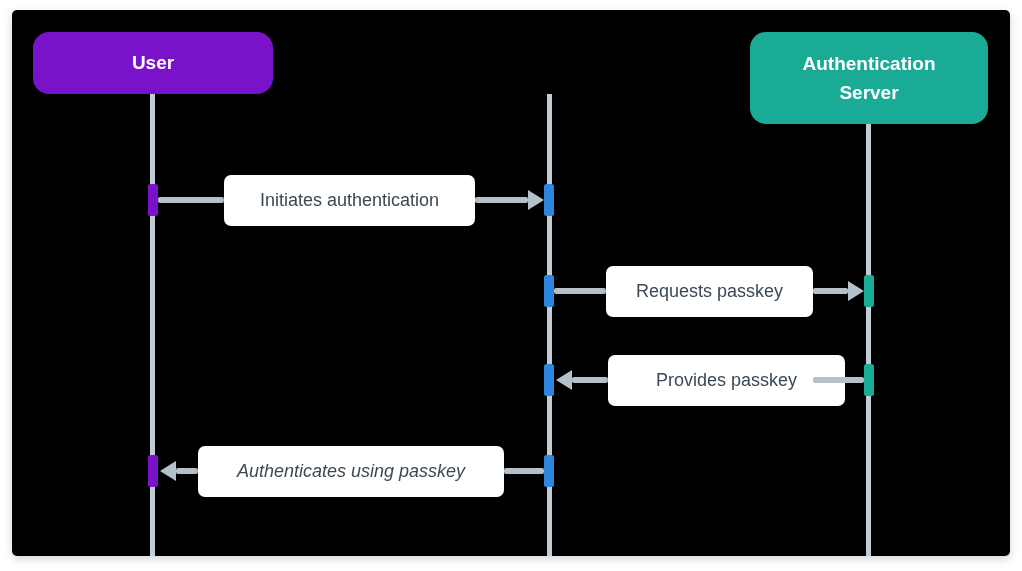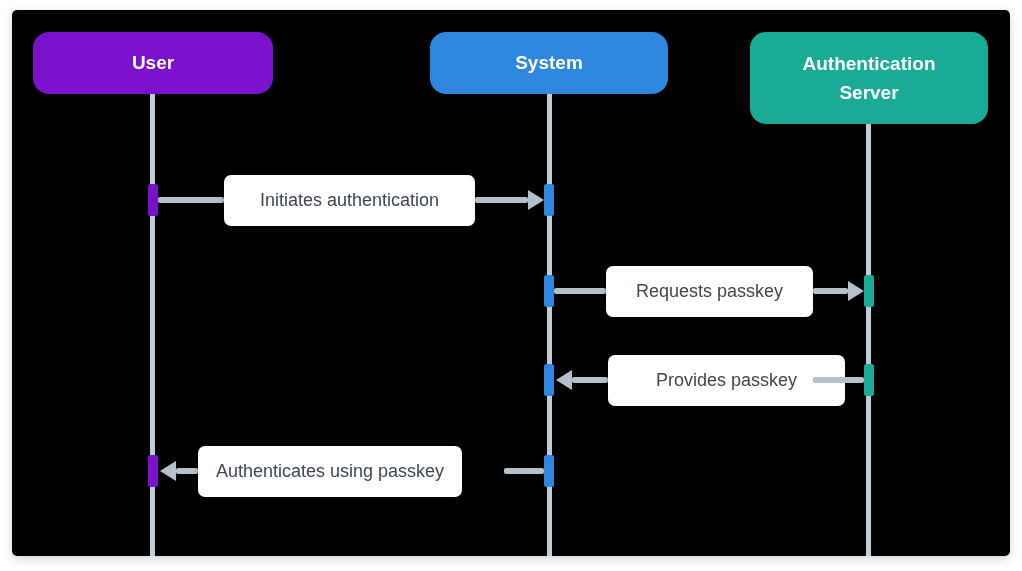--- a/index.html
+++ b/index.html
@@ -50,23 +50,20 @@
 <div class="page">
   <div class="canvas">
 
     <div class="lifeline" style="left:138px;top:84px;height:462px;"></div>
     <div class="lifeline" style="left:535px;top:84px;height:462px;"></div>
     <div class="lifeline" style="left:854px;top:114px;height:432px;"></div>
 
     <div class="actor actor-user" style="left:21px;top:22px;width:240px;height:62px;">
       <span class="actor-label">User</span>
     </div>
-    <div class="actor actor-system" style="left:418px;top:22px;width:238px;height:62px;">
-      <span class="actor-label">System</span>
-    </div>
     <div class="actor actor-auth" style="left:738px;top:22px;width:238px;height:92px;">
       <span class="actor-label">Authentication Server</span>
     </div>
 
     <div class="activation user" style="left:136px;top:174px;"></div>
     <div class="activation system" style="left:532px;top:174px;"></div>
     <div class="activation system" style="left:532px;top:265px;"></div>
     <div class="activation auth" style="left:852px;top:265px;"></div>
     <div class="activation system" style="left:532px;top:354px;"></div>
     <div class="activation auth" style="left:852px;top:354px;"></div>
@@ -89,19 +86,19 @@
 
     <div class="arrowhead left" style="left:544px;top:360px;"></div>
     <div class="msg-line" style="left:560px;top:367px;width:36px;"></div>
     <div class="msg-box" style="left:596px;top:345px;width:237px;">
       <span>Provides passkey</span>
     </div>
     <div class="msg-line" style="left:801px;top:367px;width:51px;"></div>
 
     <div class="arrowhead left" style="left:148px;top:451px;"></div>
     <div class="msg-line" style="left:164px;top:458px;width:22px;"></div>
-    <div class="msg-box" style="left:186px;top:436px;width:264px;">
+    <div class="msg-box" style="left:186px;top:436px;width:306px;font-style:italic;">
       <span>Authenticates using passkey</span>
     </div>
     <div class="msg-line" style="left:492px;top:458px;width:40px;"></div>
 
   </div>
 </div>
 
 </body></html>

